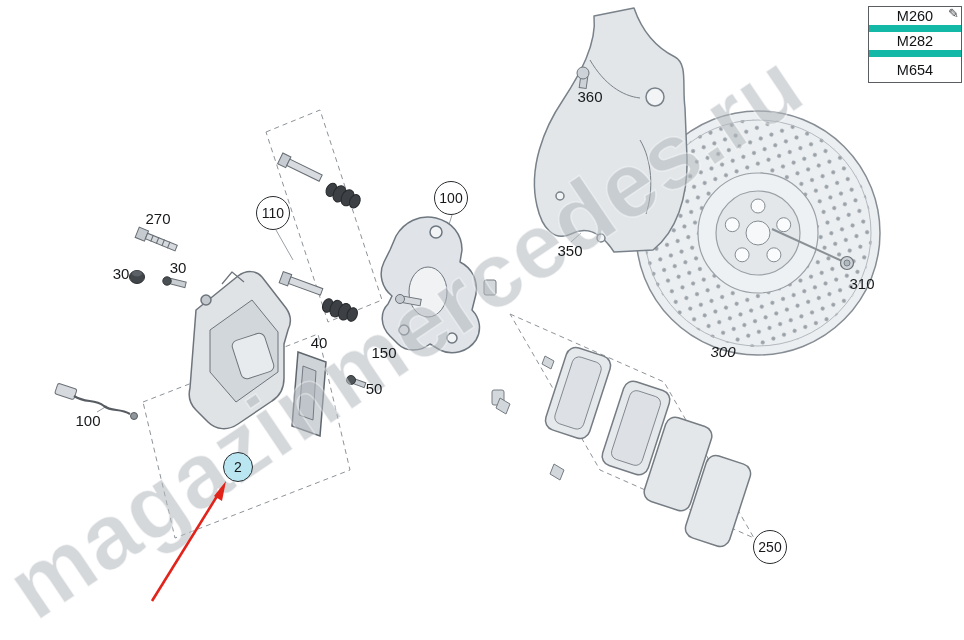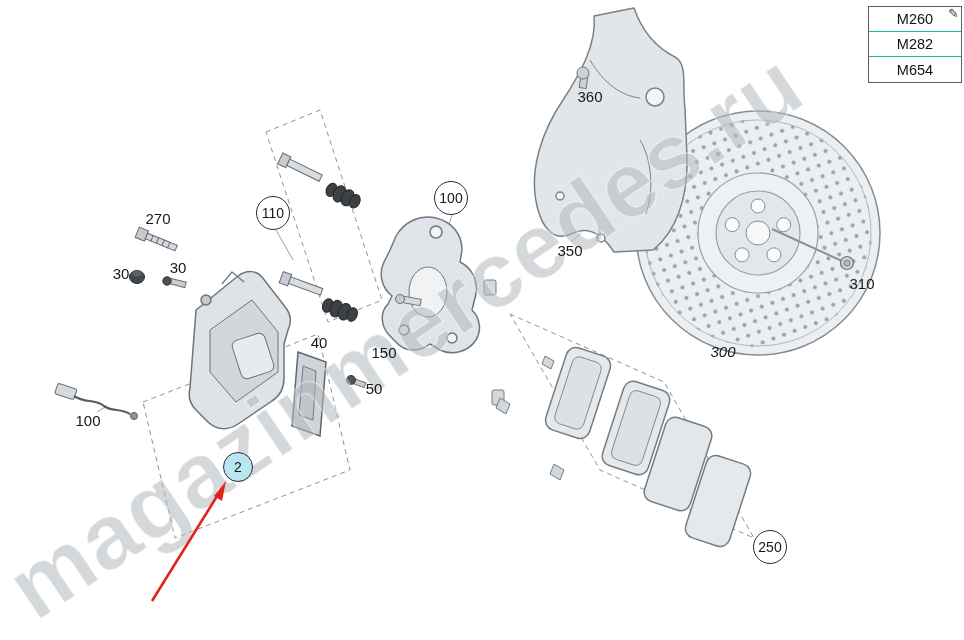--- a/index.html
+++ b/index.html
@@ -26,21 +26,21 @@
     background:#ffffff; display:flex; align-items:center; justify-content:center;
     font-size:14px;
   }
   .circled.selected { width:30px; height:30px; background:#b9e6f1; }
 
   .model-panel {
     position:absolute; top:6px; right:2px; z-index:5; width:94px;
     border:1px solid #5a5e62; background:#fff;
   }
   .model-row {
-    position:relative; height:25px; border-bottom:1px solid #14b8a6;
+    position:relative; height:25px; border-bottom:7px solid #14b8a6;
     display:flex; align-items:center; justify-content:center;
     font-size:14.5px; color:#101214; background:#fff; cursor:pointer;
   }
   .model-row:last-child { border-bottom:none; }
   .edit-icon {
     position:absolute; right:2px; top:-1px; font-size:13px; color:#3a3e42;
     cursor:pointer;
   }
 
   .arrow-svg { position:absolute; left:0; top:0; z-index:6; pointer-events:none; }

